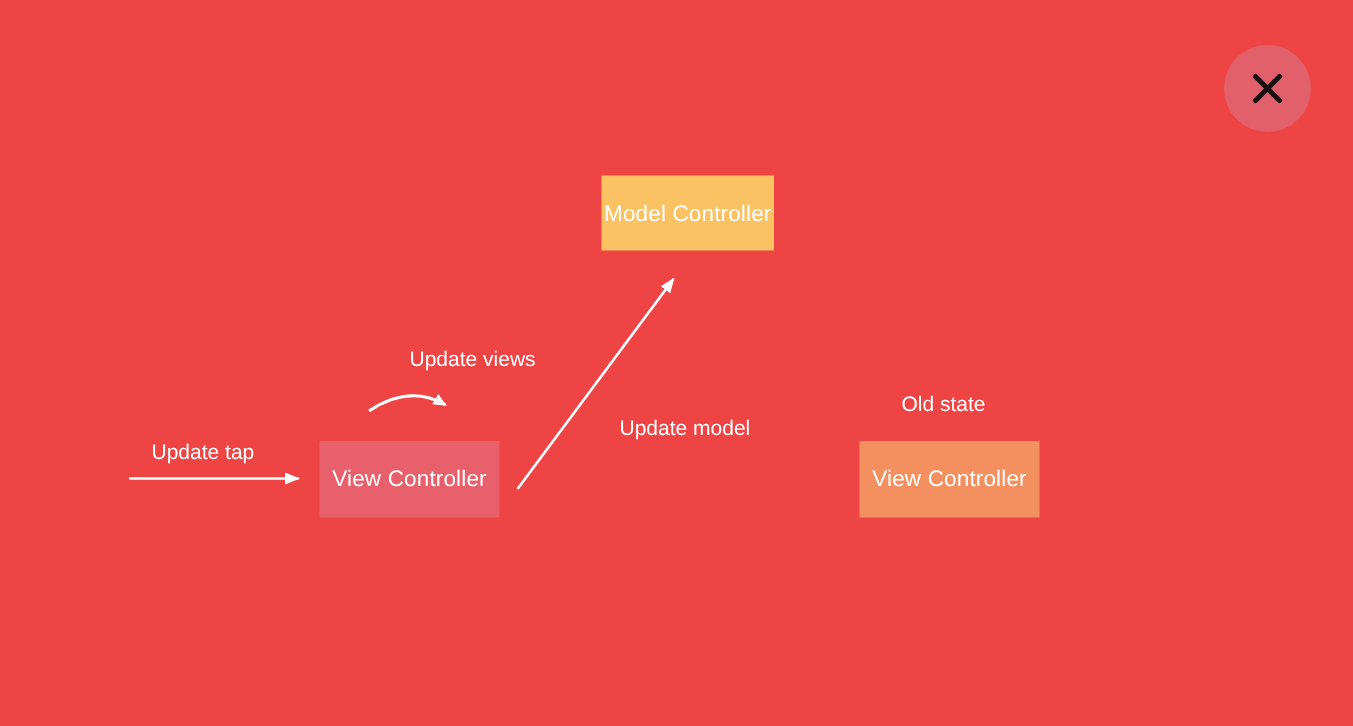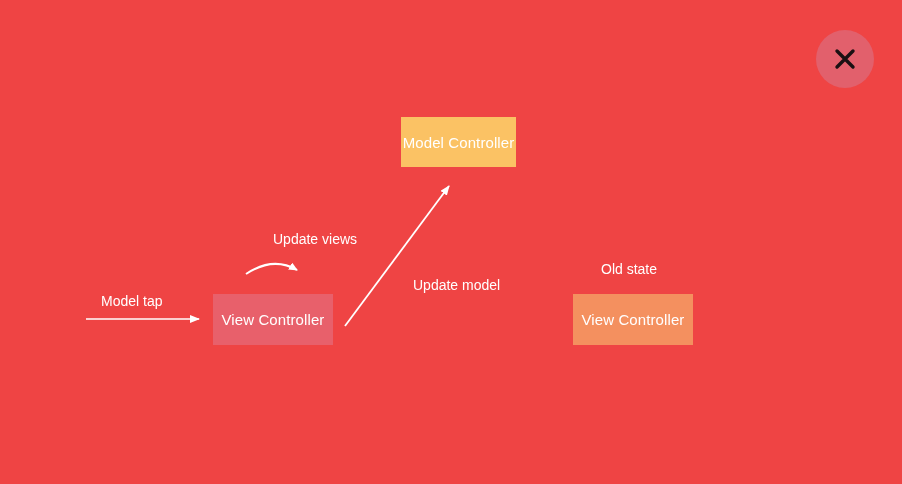--- a/index.html
+++ b/index.html
@@ -138,21 +138,21 @@
   </div>
 
   <div class="node-box" id="box-view-controller-new">
     <span>View Controller</span>
   </div>
 
   <div class="node-box" id="box-view-controller-old">
     <span>View Controller</span>
   </div>
 
-  <div class="edge-label" id="label-button-tap">Model tap</div>
+  <div class="edge-label" id="label-button-tap">Update tap</div>
 
   <div class="edge-label" id="label-update-views">Update views</div>
 
   <div class="edge-label" id="label-update-model">Update model</div>
 
   <div class="edge-label" id="label-old-state">Old state</div>
 
   <button id="close-button" type="button" aria-label="Close">
     <svg class="x-glyph" viewBox="0 0 26 26">
       <path d="M5 5 L21 21 M21 5 L5 21" stroke="#1a1012" stroke-width="3.4" stroke-linecap="round"></path>

